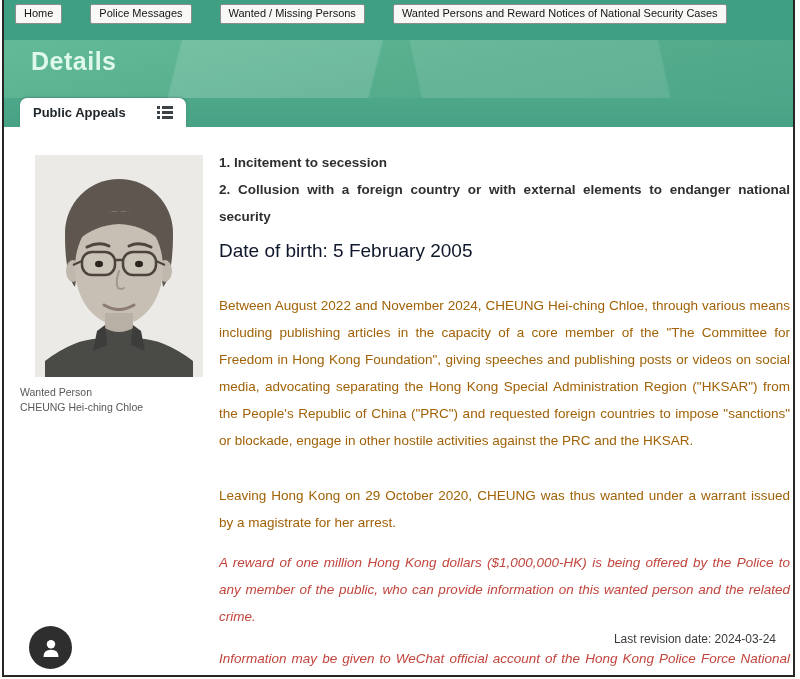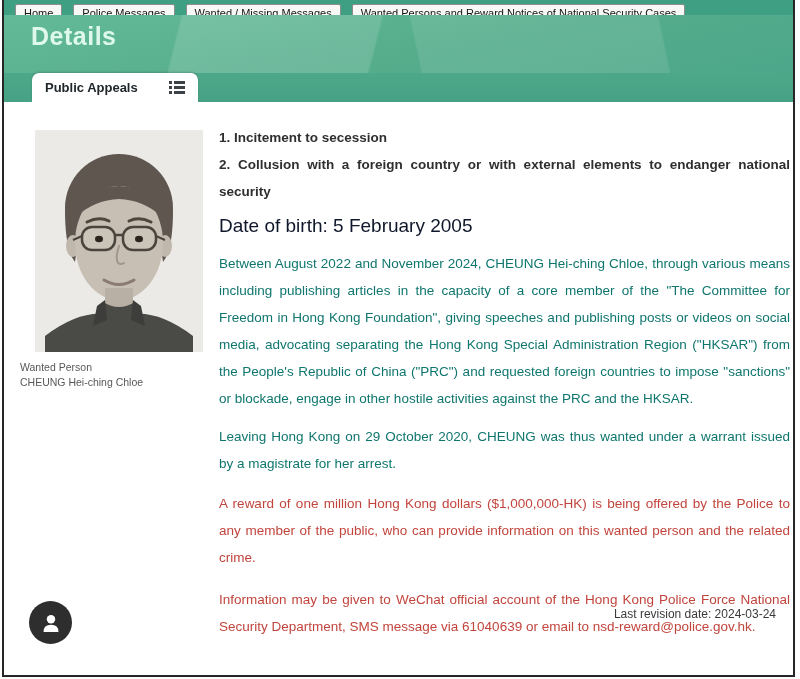--- a/index.html
+++ b/index.html
@@ -3,21 +3,21 @@
 <meta charset="utf-8">
 <style>
   * { margin:0; padding:0; box-sizing:border-box; }
   html,body { width:800px; height:679px; background:#fff; font-family:"Liberation Sans", sans-serif; }
   .page {
     position:absolute; left:2px; top:0; right:5px; bottom:2px;
     border:2px solid #262626; border-top:none; overflow:hidden; background:#fff;
   }
   
   .navbar {
-    height:15px; background:#3f9f82; display:flex; gap:11px;
+    height:40px; background:#3f9f82; display:flex; gap:28px;
     padding:4px 0 0 11px; align-items:flex-start;
   }
   .nav-btn {
     font-size:11px; line-height:13px; padding:2px 8px 3px; background:#f8f8f7;
     border:1px solid #8d8d8d; border-radius:2px; color:#141414; cursor:pointer;
     white-space:nowrap;
   }
   
   .banner {
     height:58px; position:relative;
@@ -29,21 +29,21 @@
   .banner h1 {
     position:absolute; left:27px; top:7px; font-size:25px; font-weight:bold;
     color:#def8ec; letter-spacing:.5px;
   }
   
   .tab-row {
     height:29px; position:relative;
     background:linear-gradient(180deg, #4da88a, #47a285);
   }
   .tab {
-    position:absolute; left:28px; top:0; height:29px; width:166px;
+    position:absolute; left:16px; top:0; height:29px; width:166px;
     background:#ffffff; border-radius:7px 7px 0 0;
     display:flex; align-items:center; justify-content:space-between;
     padding:0 11px 0 13px; cursor:pointer;
     box-shadow:0 -1px 2px rgba(0,0,0,.18);
   }
   .tab-label { font-size:13px; font-weight:bold; color:#21272b; }
   .list-icon { display:inline-flex; flex-direction:column; gap:2.5px; padding:2px; cursor:pointer; }
   .list-icon i { display:flex; gap:2px; }
   .list-icon b { display:block; width:3.5px; height:2.5px; background:#3c4246; }
   .list-icon s { display:block; width:11px; height:2.5px; background:#3c4246; }
@@ -57,43 +57,43 @@
     position:absolute; left:16px; top:258px; width:198px; text-align:left;
     font-size:10.5px; line-height:15px; color:#585858;
   }
   .text-col { position:absolute; left:215px; top:22px; width:571px; }
   .charges div {
     font-size:13.5px; line-height:27px; font-weight:bold; color:#2f2f2f;
     text-align:justify;
   }
   .dob { font-size:19px; line-height:27px; color:#0f172a; margin-top:7px; }
   .para {
-    font-size:13.5px; line-height:27px; color:#0f766e; text-align:justify;
-    margin-top:11px;
+    font-size:13.5px; line-height:27px; color:#a16207; text-align:justify;
+    margin-top:28px;
   }
-  .para.red { color:#c2453d; margin-top:13px; }
+  .para.red { color:#c2453d; font-style:italic; margin-top:13px; }
   .para.red + .para.red { margin-top:15px; }
   .avatar-btn {
     position:absolute; left:25px; top:499px; width:43px; height:43px;
     border-radius:50%; background:#2e2e2e; display:flex; align-items:center;
     justify-content:center; cursor:pointer;
   }
   .revision {
     position:absolute; right:17px; top:505px; font-size:12px; color:#3a3a3a;
   }
 </style>
 </head>
 <body>
 
 <div class="page">
 
   <div class="navbar">
     <button class="nav-btn">Home</button>
     <button class="nav-btn">Police Messages</button>
-    <button class="nav-btn">Wanted / Missing Messages</button>
+    <button class="nav-btn">Wanted / Missing Persons</button>
     <button class="nav-btn">Wanted Persons and Reward Notices of National Security Cases</button>
   </div>
 
   <div class="banner">
     <h1>Details</h1>
   </div>
 
   <div class="tab-row">
     <div class="tab">
       <span class="tab-label">Public Appeals</span>

